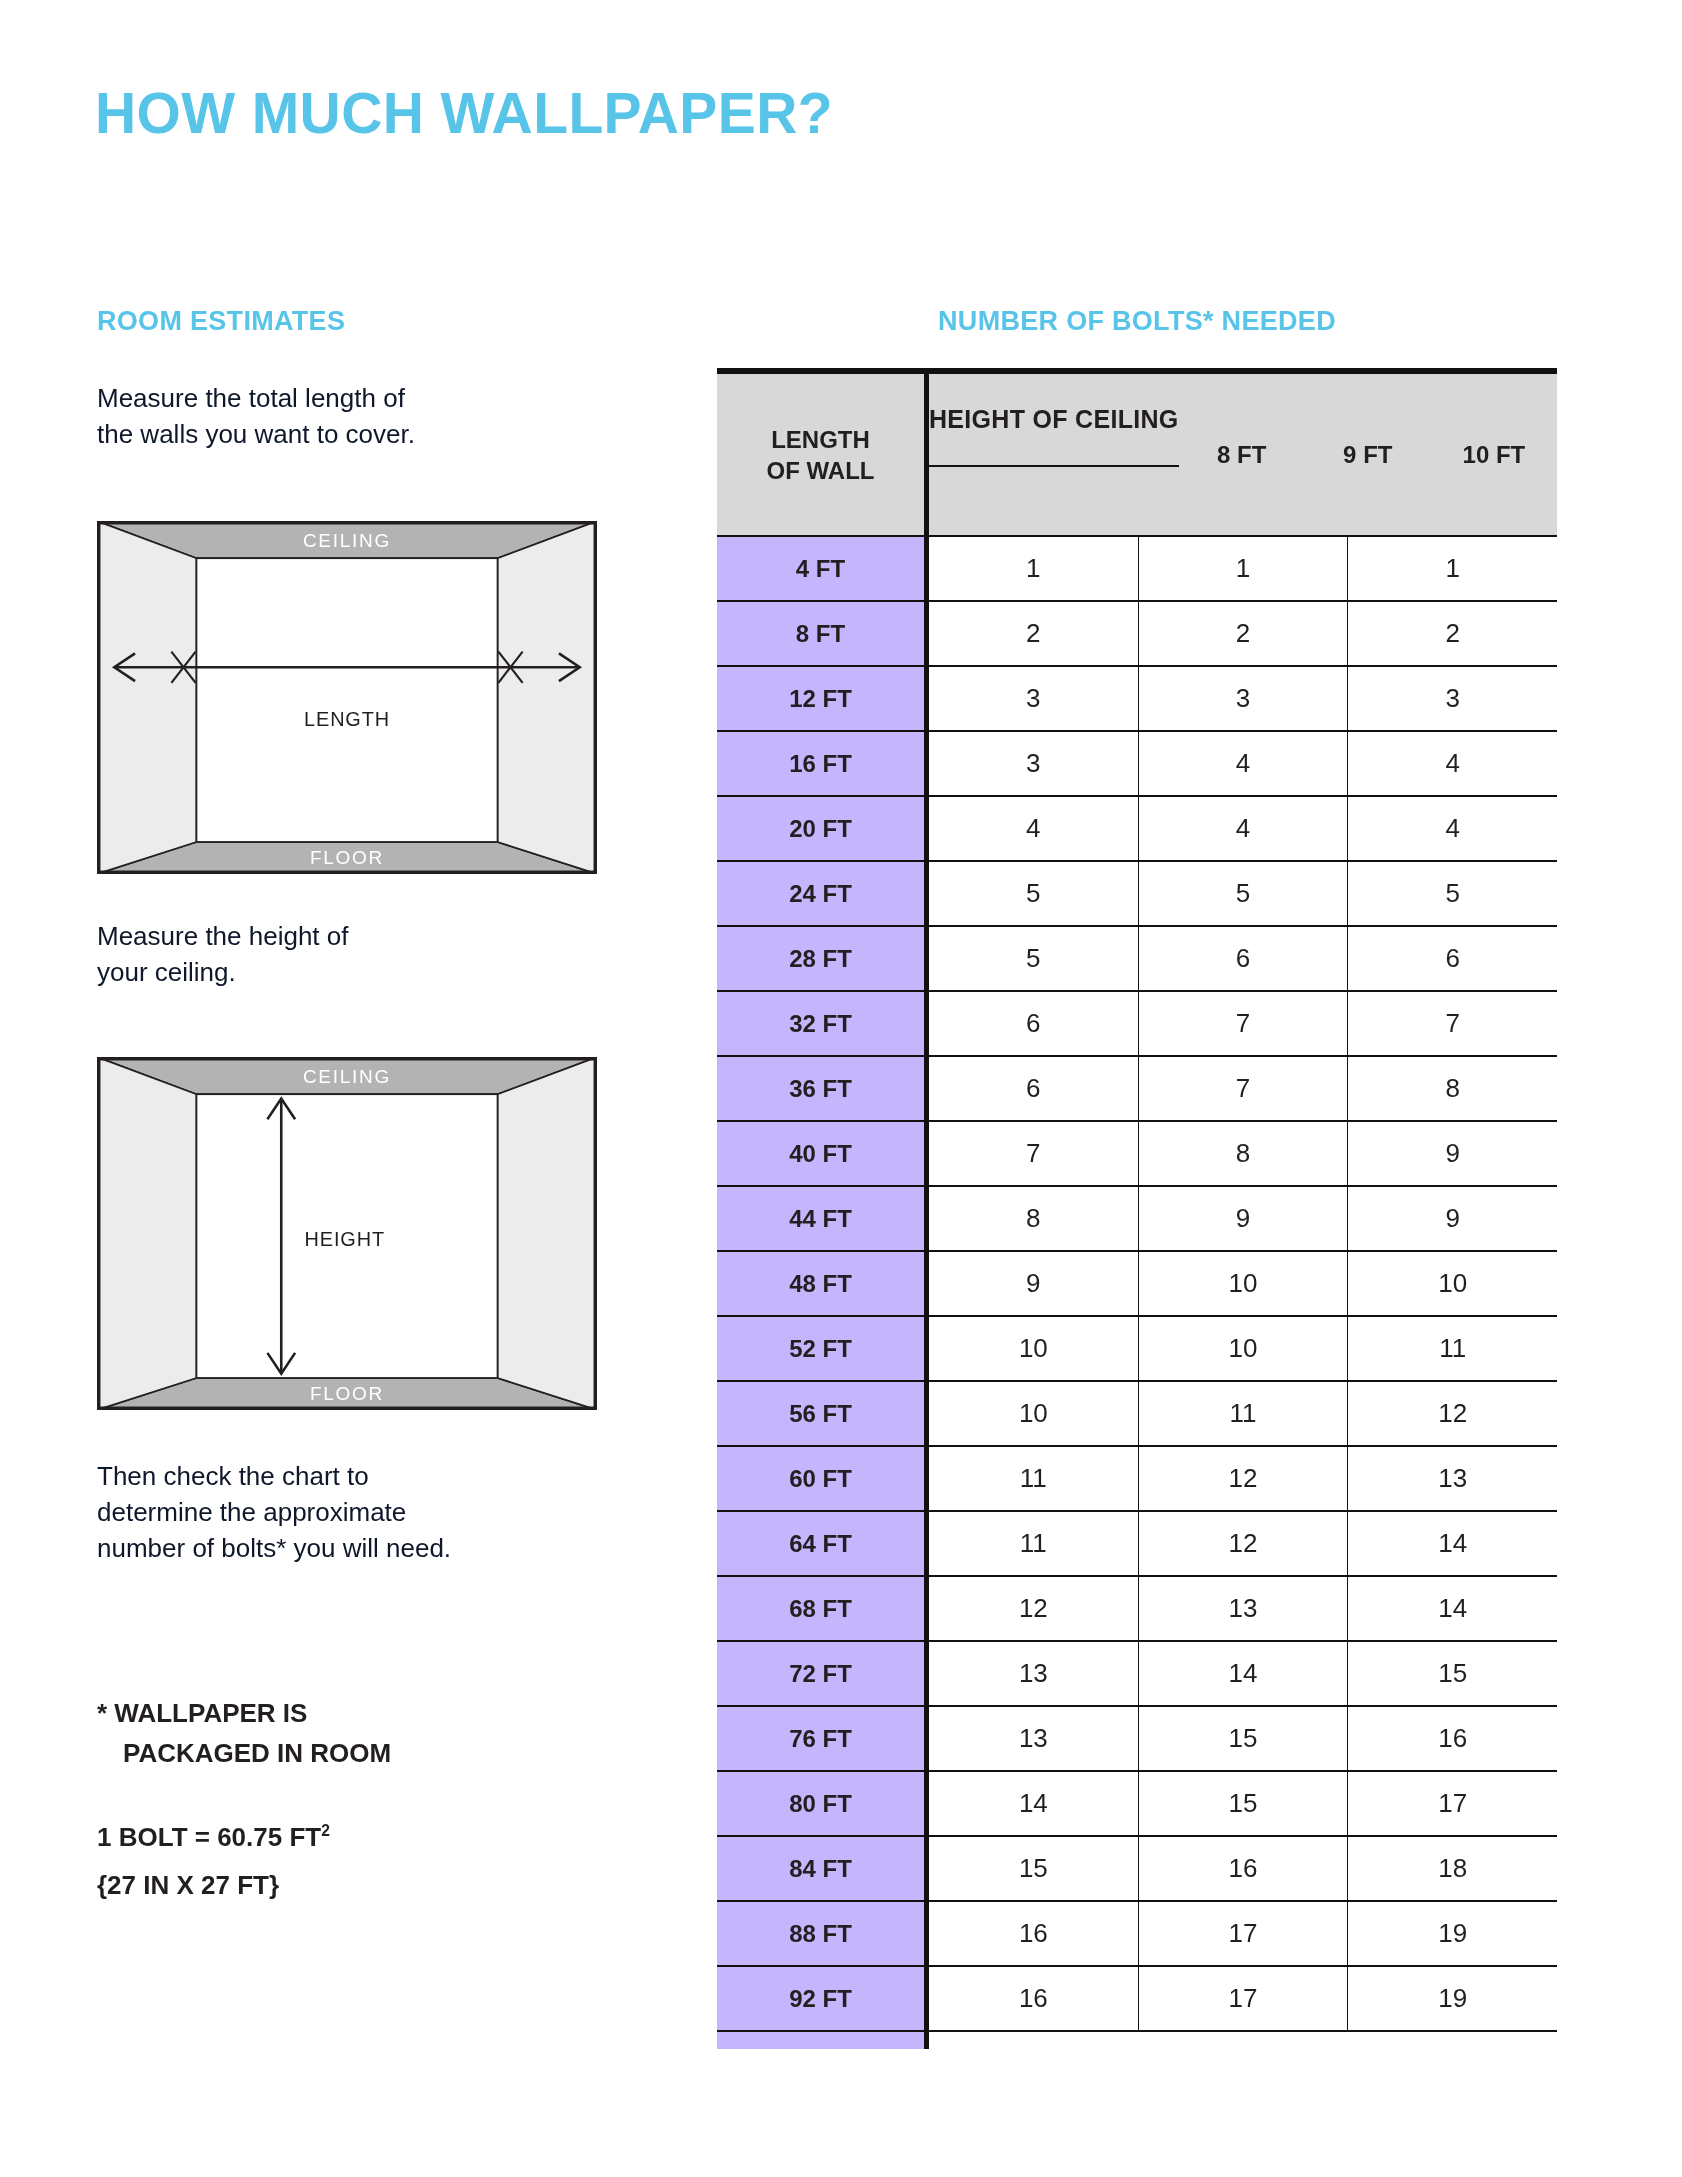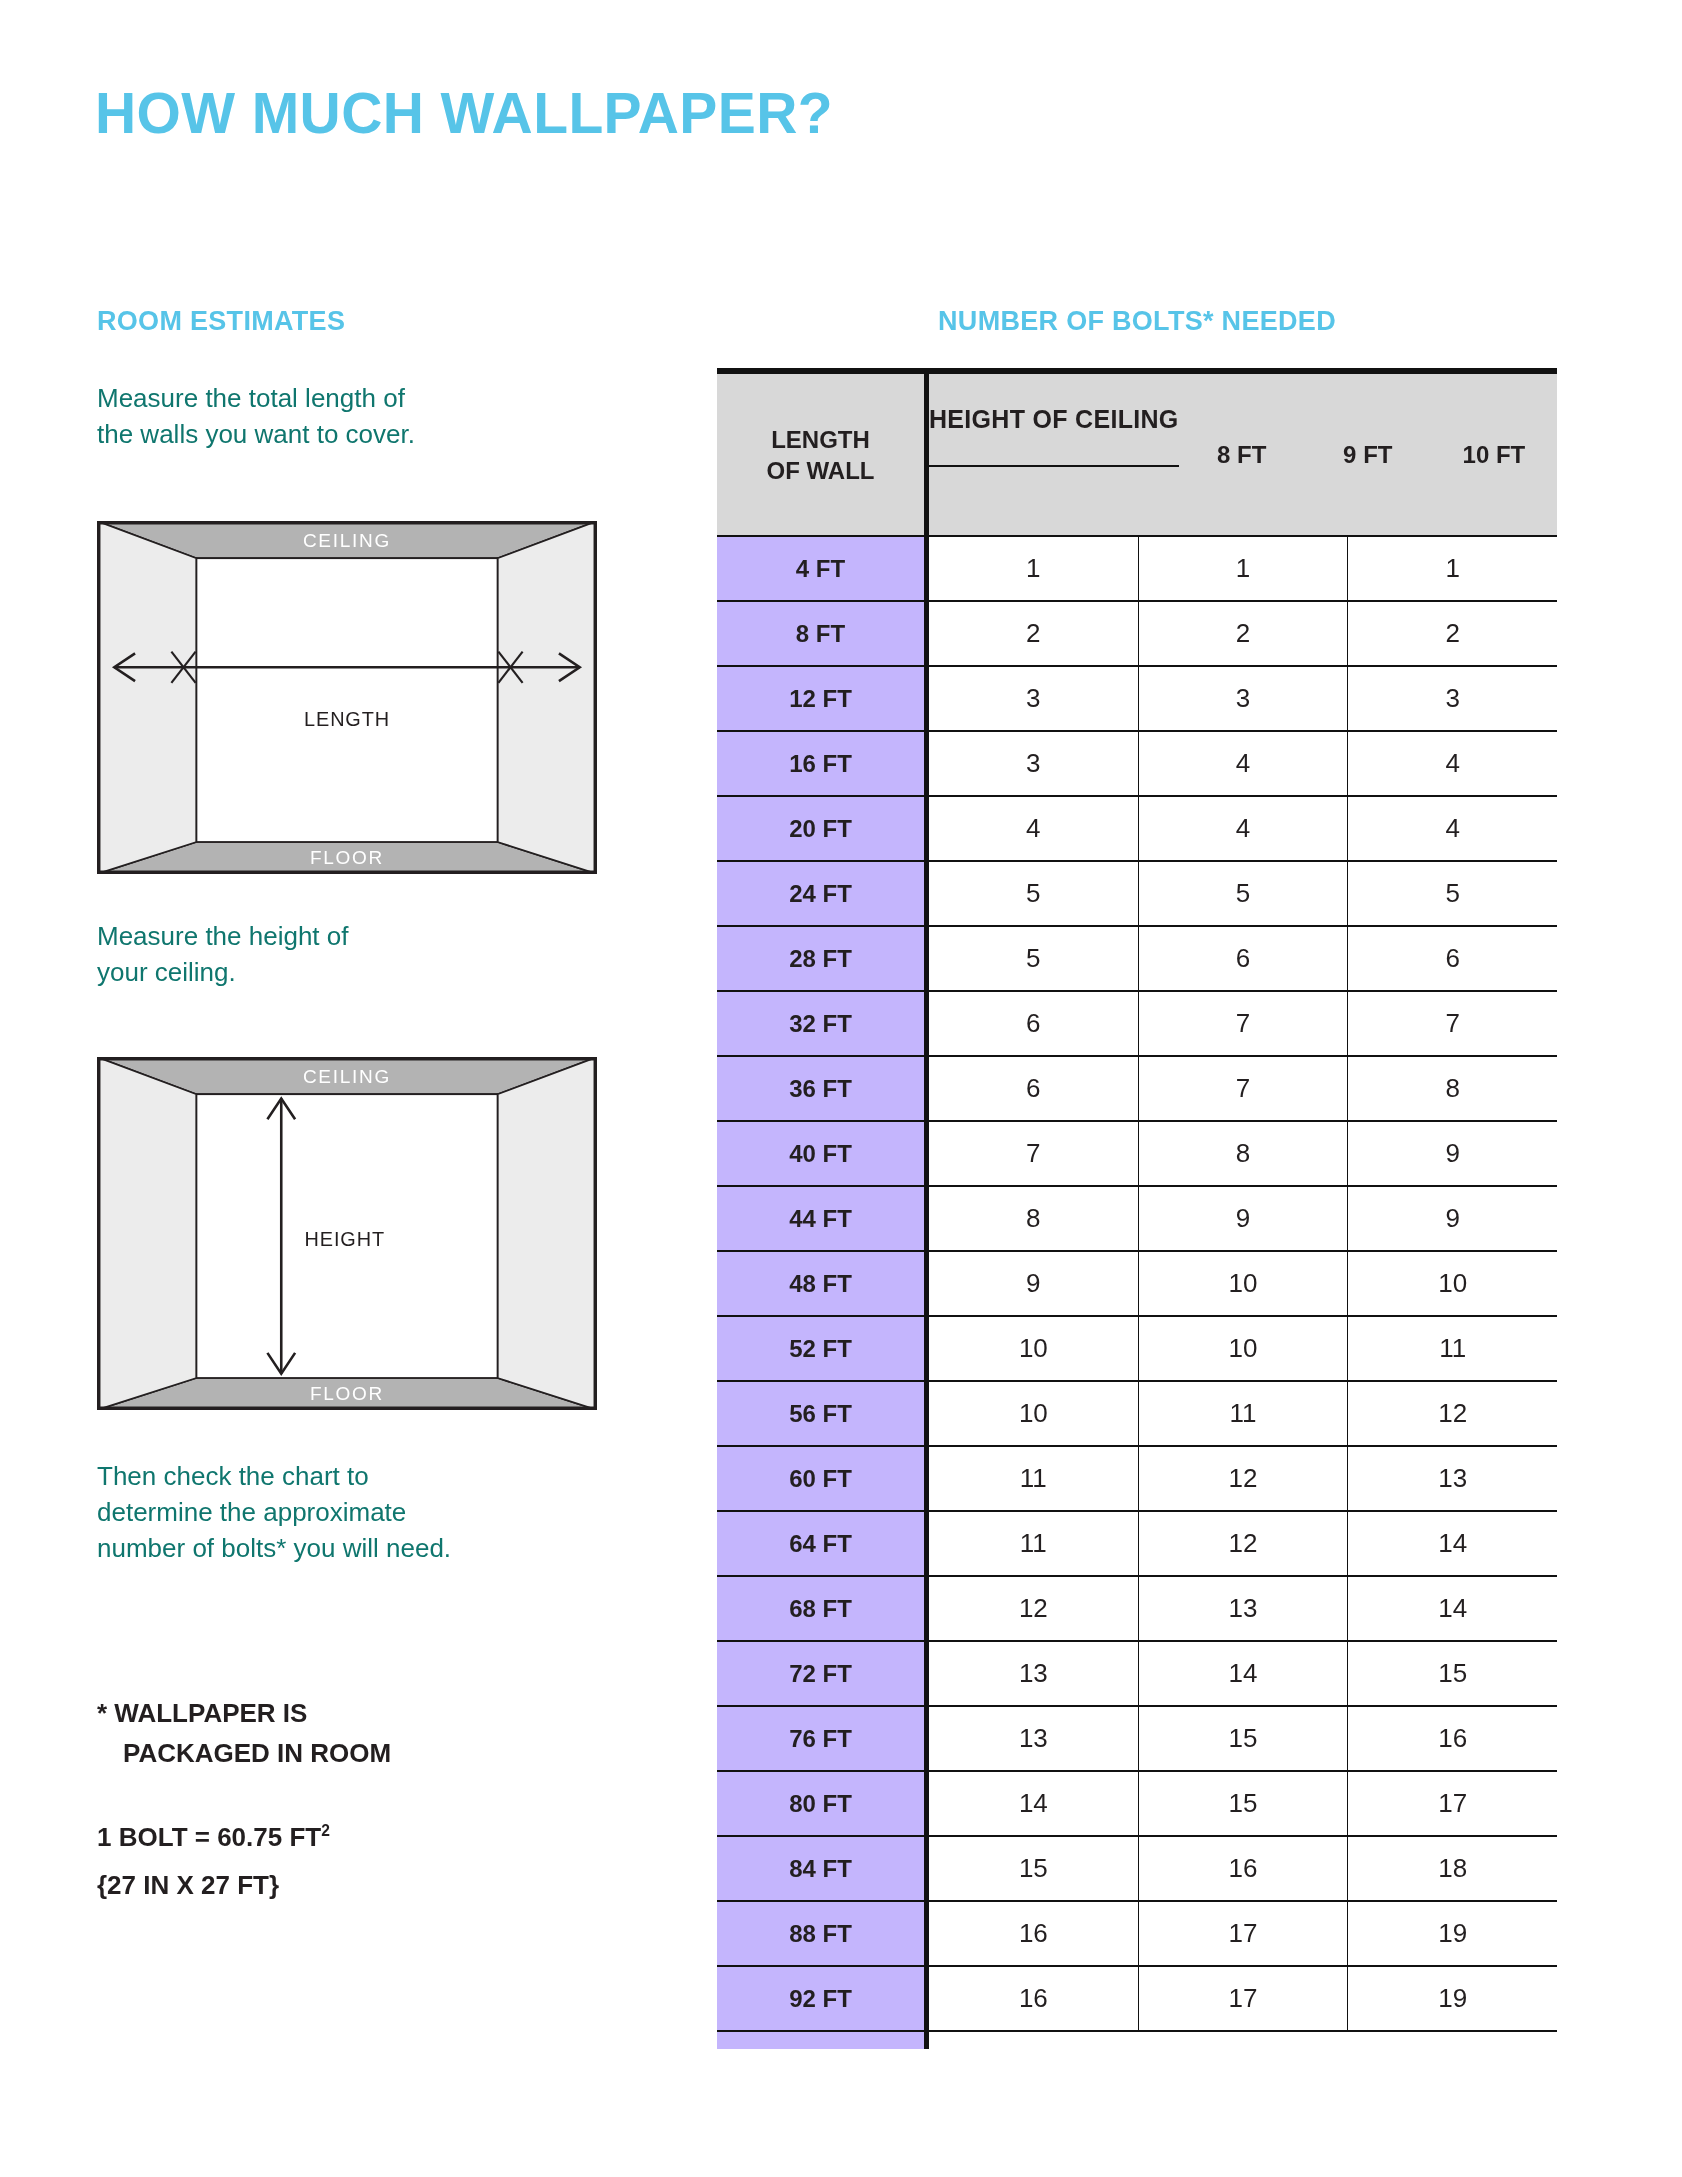--- a/index.html
+++ b/index.html
@@ -28,21 +28,21 @@
   }
   .room-heading { position:absolute; left:97px; top:306px; }
   .table-heading {
     position:absolute; left:717px; top:306px; width:840px;
     text-align:center;
   }
 
   
   .para {
     position:absolute; left:97px;
-    font-size:26px; line-height:36px; color:#0f766e;
+    font-size:26px; line-height:36px; color:#0f172a;
   }
   .para1 { top:380px; }
   .para2 { top:918px; }
   .para3 { top:1458px; }
 
   .footnote {
     position:absolute; left:97px; top:1693px;
     font-size:26px; font-weight:700; line-height:40px;
   }
   .footnote .indent { margin-left:26px; }

